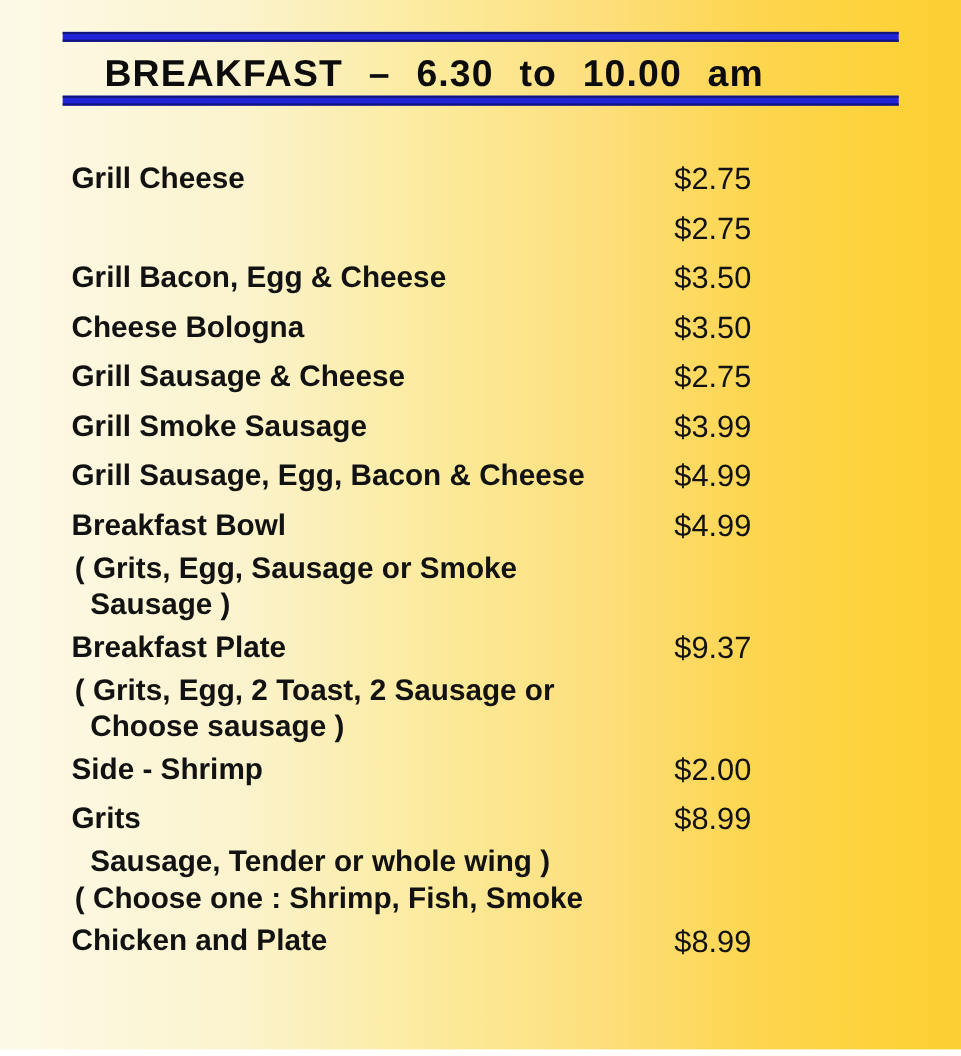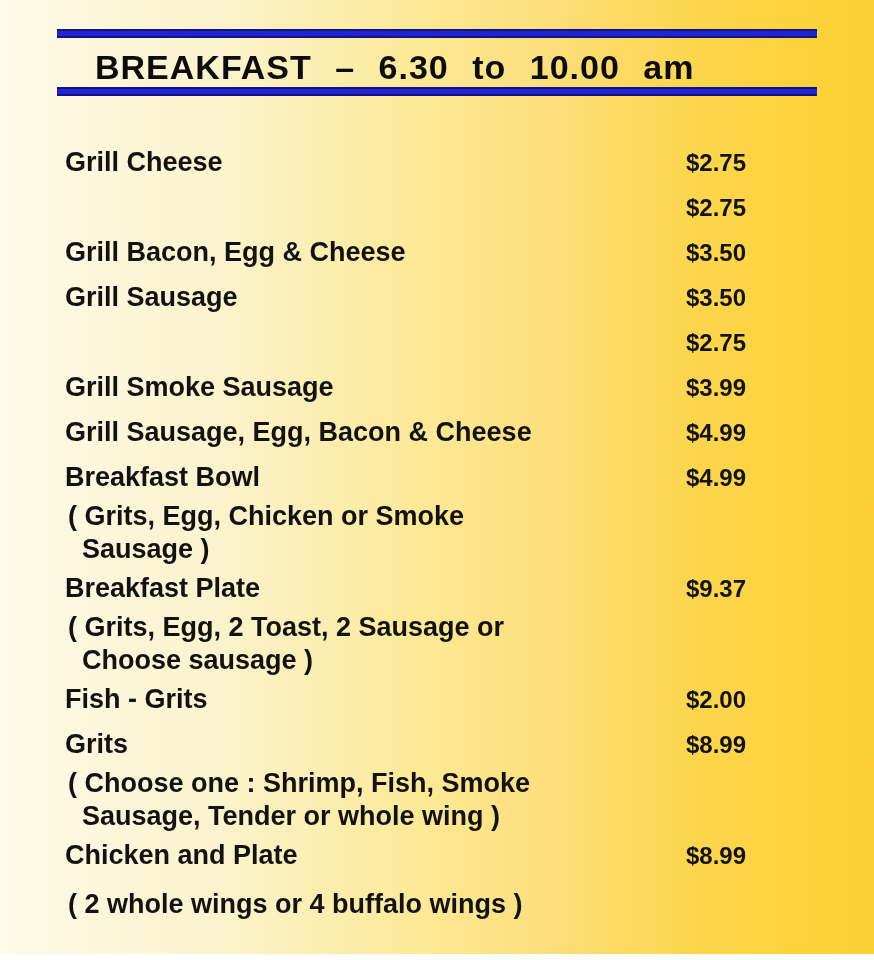--- a/index.html
+++ b/index.html
@@ -70,23 +70,23 @@
     box-sizing: border-box;
   }
   .item-name {
     font-size: 27px;
     font-weight: bold;
     color: #121212;
     white-space: nowrap;
   }
   .item-price {
     position: absolute;
-    left: 686px;
-    font-size: 24px;
-    font-weight: bold;
+    left: 613px;
+    font-size: 28px;
+    font-weight: normal;
     color: #121212;
   }
   .note {
     height: 33px;
     display: flex;
     align-items: center;
     padding-left: 68px;
     box-sizing: border-box;
     font-size: 27px;
     font-weight: bold;
@@ -118,57 +118,57 @@
         <span class="item-price">$2.75</span>
       </div>
       <div class="row">
         <span class="item-price">$2.75</span>
       </div>
       <div class="row">
         <span class="item-name">Grill Bacon, Egg &amp; Cheese</span>
         <span class="item-price">$3.50</span>
       </div>
       <div class="row">
-        <span class="item-name">Grill Sausage</span>
+        <span class="item-name">Cheese Bologna</span>
         <span class="item-price">$3.50</span>
       </div>
       <div class="row">
+        <span class="item-name">Grill Sausage &amp; Cheese</span>
         <span class="item-price">$2.75</span>
       </div>
       <div class="row">
         <span class="item-name">Grill Smoke Sausage</span>
         <span class="item-price">$3.99</span>
       </div>
       <div class="row">
         <span class="item-name">Grill Sausage, Egg, Bacon &amp; Cheese</span>
         <span class="item-price">$4.99</span>
       </div>
       <div class="row">
         <span class="item-name">Breakfast Bowl</span>
         <span class="item-price">$4.99</span>
       </div>
-      <div class="note">( Grits, Egg, Chicken or Smoke</div>
+      <div class="note">( Grits, Egg, Sausage or Smoke</div>
       <div class="note note-cont">Sausage )</div>
       <div class="row">
         <span class="item-name">Breakfast Plate</span>
         <span class="item-price">$9.37</span>
       </div>
       <div class="note">( Grits, Egg, 2 Toast, 2 Sausage or</div>
       <div class="note note-cont">Choose sausage )</div>
       <div class="row">
-        <span class="item-name">Fish - Grits</span>
+        <span class="item-name">Side - Shrimp</span>
         <span class="item-price">$2.00</span>
       </div>
       <div class="row">
         <span class="item-name">Grits</span>
         <span class="item-price">$8.99</span>
       </div>
+      <div class="note note-cont">Sausage, Tender or whole wing )</div>
       <div class="note">( Choose one : Shrimp, Fish, Smoke</div>
-      <div class="note note-cont">Sausage, Tender or whole wing )</div>
       <div class="row">
         <span class="item-name">Chicken and Plate</span>
         <span class="item-price">$8.99</span>
       </div>
-      <div class="note">( 2 whole wings or 4 buffalo wings )</div>
     </div>
 
   <div class="bottom-edge"></div>
 </div>
 
 </body></html>

